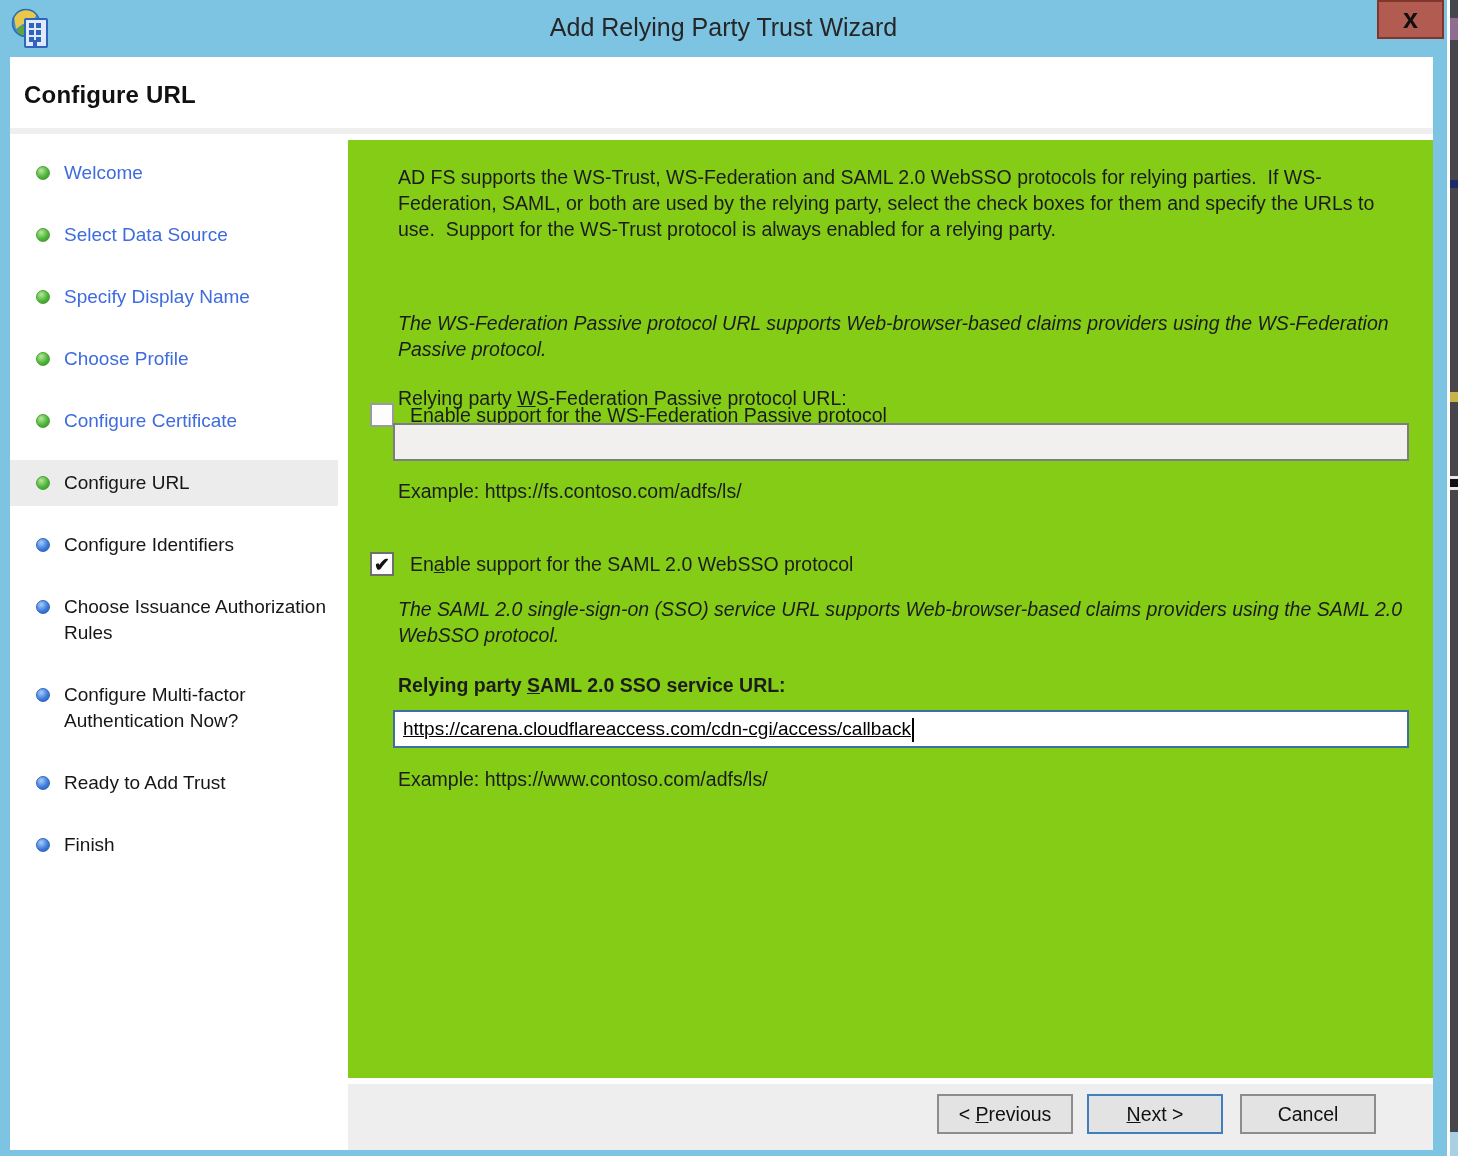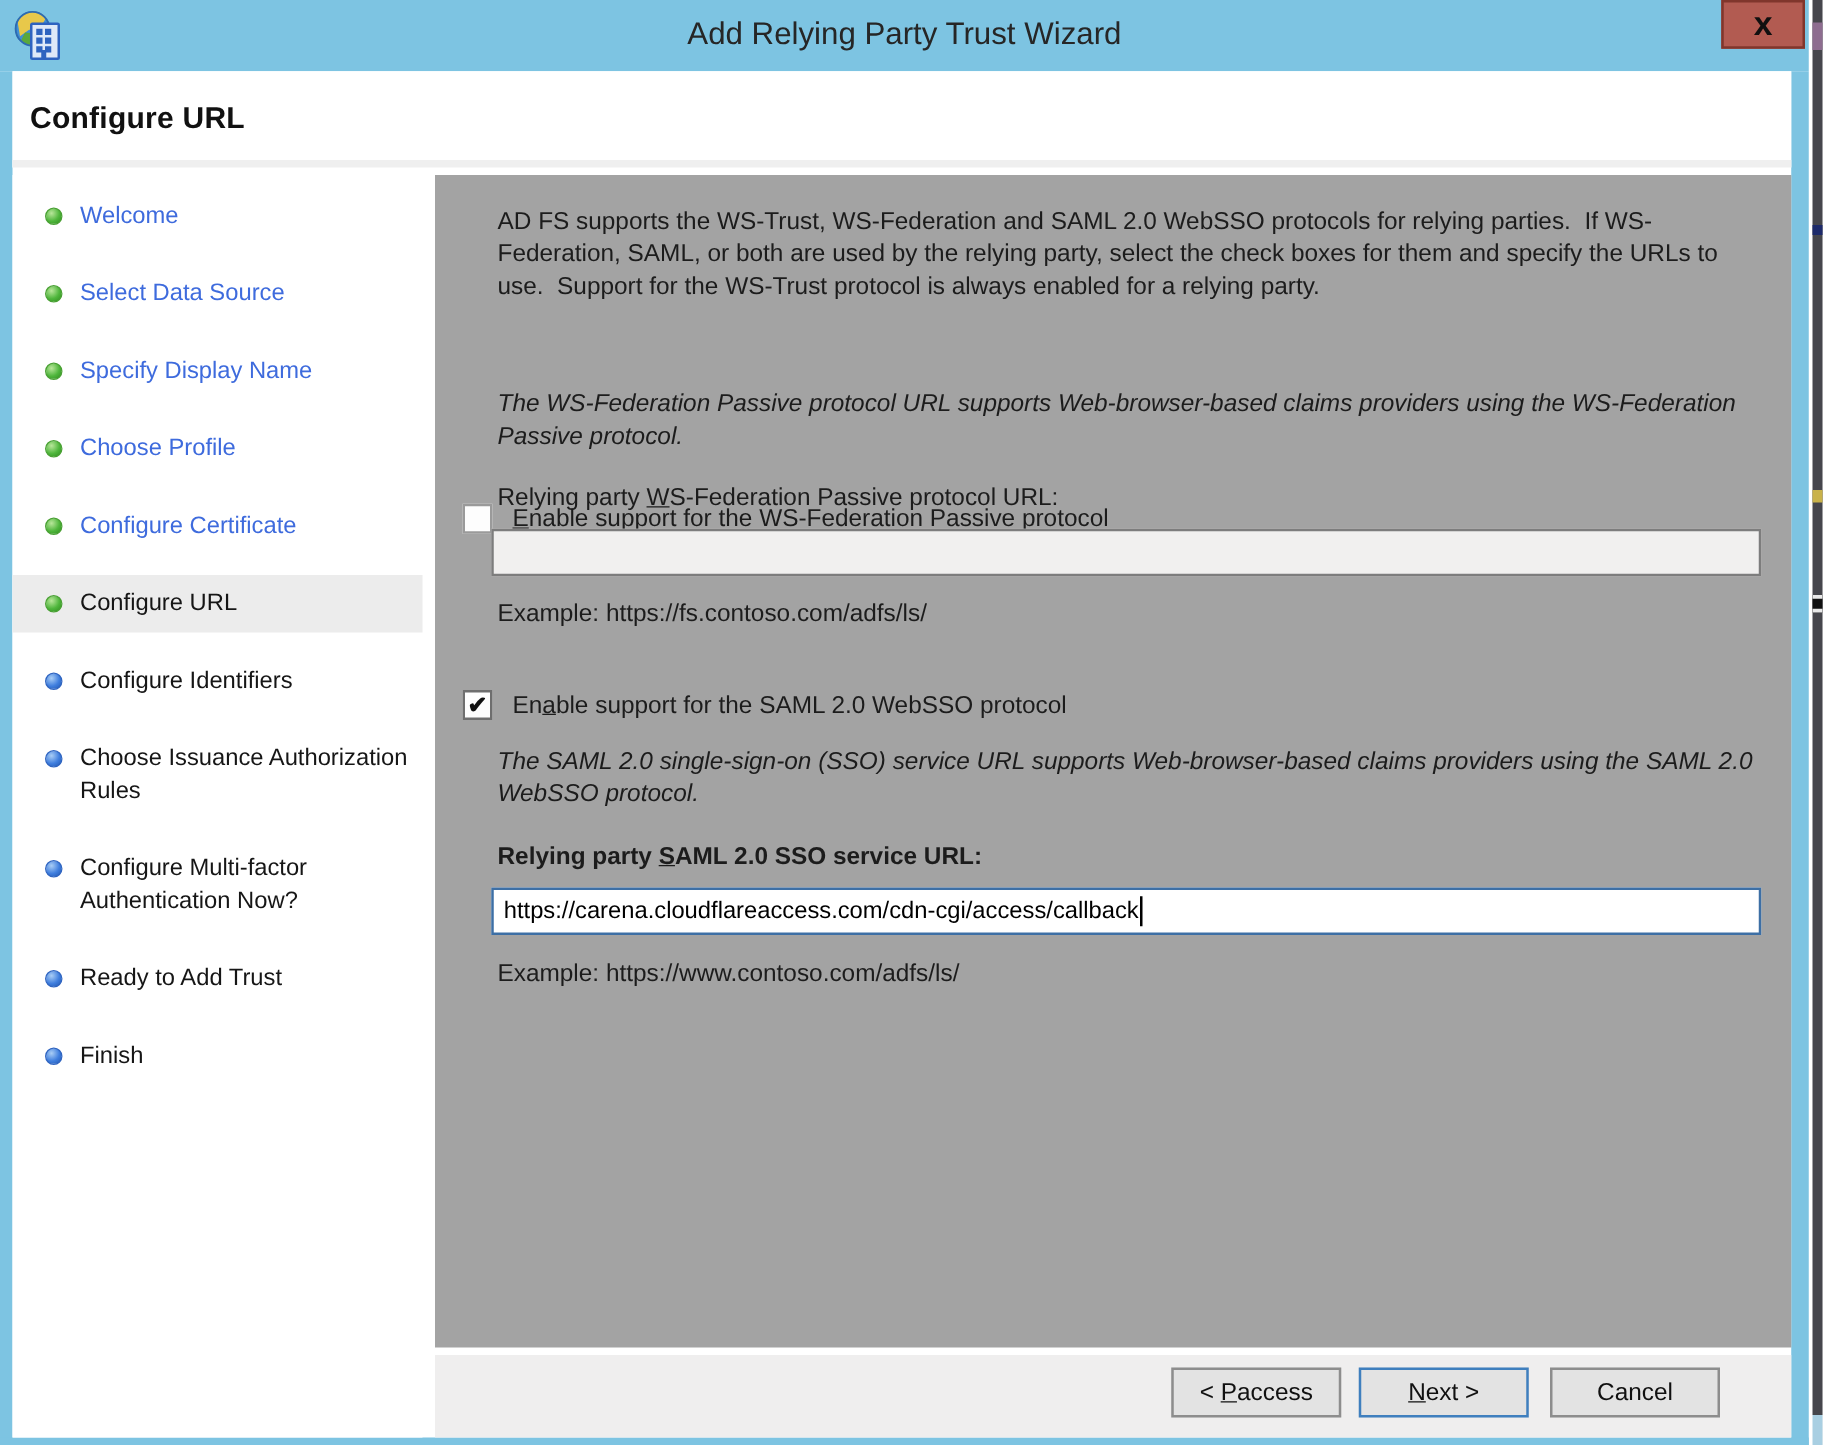--- a/index.html
+++ b/index.html
@@ -37,21 +37,21 @@
   .step-list { display:flex; flex-direction:column;gap:16px; }
   .step-item { display:flex; align-items:flex-start; padding:10px 8px 10px 26px; line-height:26px; font-size:19px; }
   .step-item .bullet { flex:0 0 14px; width:14px; height:14px; border-radius:50%; margin:6px 14px 0 0; }
   .step-item.done .bullet, .step-item.current .bullet { background:radial-gradient(circle at 35% 30%, #b8e69a, var(--green) 55%, #2f8c1f); border:1px solid #49a033; }
   .step-item.pending .bullet { background:radial-gradient(circle at 35% 30%, #a9cdf5, var(--bullet-blue) 55%, #2257ae); border:1px solid #2f64c0; }
   .step-item.done .label { color:var(--link); }
   .step-item.current { background:#ececec; }
   .step-item.current .label, .step-item.pending .label { color:#161616; }
 
   
-  .content { position:absolute; left:348px; top:140px; width:1085px; height:938px; background:#a3a3a3; }
+  .content { position:absolute; left:348px; top:140px; width:1085px; height:938px; background:#84cc16; }
   .content .intro { position:absolute; left:50px; top:24px; width:1015px; font-size:19.5px; line-height:26px; white-space:pre-wrap; }
 
   .check-row { position:absolute; left:22px; display:flex; align-items:center; }
   .checkbox { width:24px; height:24px; background:#fdfdfd; border:2px solid #9a9a9a; margin-right:16px; text-align:center; line-height:21px; font-size:19px; color:#111; font-weight:bold; }
   .checkbox.checked { border-color:#6e6e6e; }
   .check-row .label { font-size:19.5px; }
 
   .desc { position:absolute; left:50px; width:1015px; font-size:19.5px; line-height:26px;font-style:italic; }
   .field-label { position:absolute; left:50px; font-size:19.5px; }
   .u { text-decoration:underline; }
@@ -191,26 +191,26 @@
 
       <div class="check-row" style="top:412px;">
         <div class="checkbox checked" id="cb-saml">✔</div>
         <div class="label"><span>En</span><span class="u">a</span><span>ble support for the SAML 2.0 WebSSO protocol</span></div>
       </div>
 
       <p class="desc" style="top:456px;">The SAML 2.0 single-sign-on (SSO) service URL supports Web-browser-based claims providers using the SAML 2.0 WebSSO protocol.</p>
 
       <div class="field-label" style="top:534px;font-weight:bold;"><span>Relying party </span><span class="u">S</span><span>AML 2.0 SSO service URL:</span></div>
 
-      <div class="url-input focused" style="top:570px;" role="textbox"><span>https://carena.cloudflareaccess.com/cdn-cgi/access/callback</span><span class="caret"></span></div>
+      <div class="url-input focused" style="top:570px;text-decoration:underline;" role="textbox"><span>https://carena.cloudflareaccess.com/cdn-cgi/access/callback</span><span class="caret"></span></div>
 
       <div class="example" style="top:628px;">Example: https://www.contoso.com/adfs/ls/</div>
 
     </div>
 
     <div class="footer">
-      <div class="btn" style="left:589px;"><span>&lt; </span><span class="u">P</span><span>access</span></div>
+      <div class="btn" style="left:589px;"><span>&lt; </span><span class="u">P</span><span>revious</span></div>
       <div class="btn default" style="left:739px;"><span></span><span class="u">N</span><span>ext &gt;</span></div>
       <div class="btn" style="left:892px;">Cancel</div>
     </div>
 
   </div>
 </div>
 
 </body></html>

